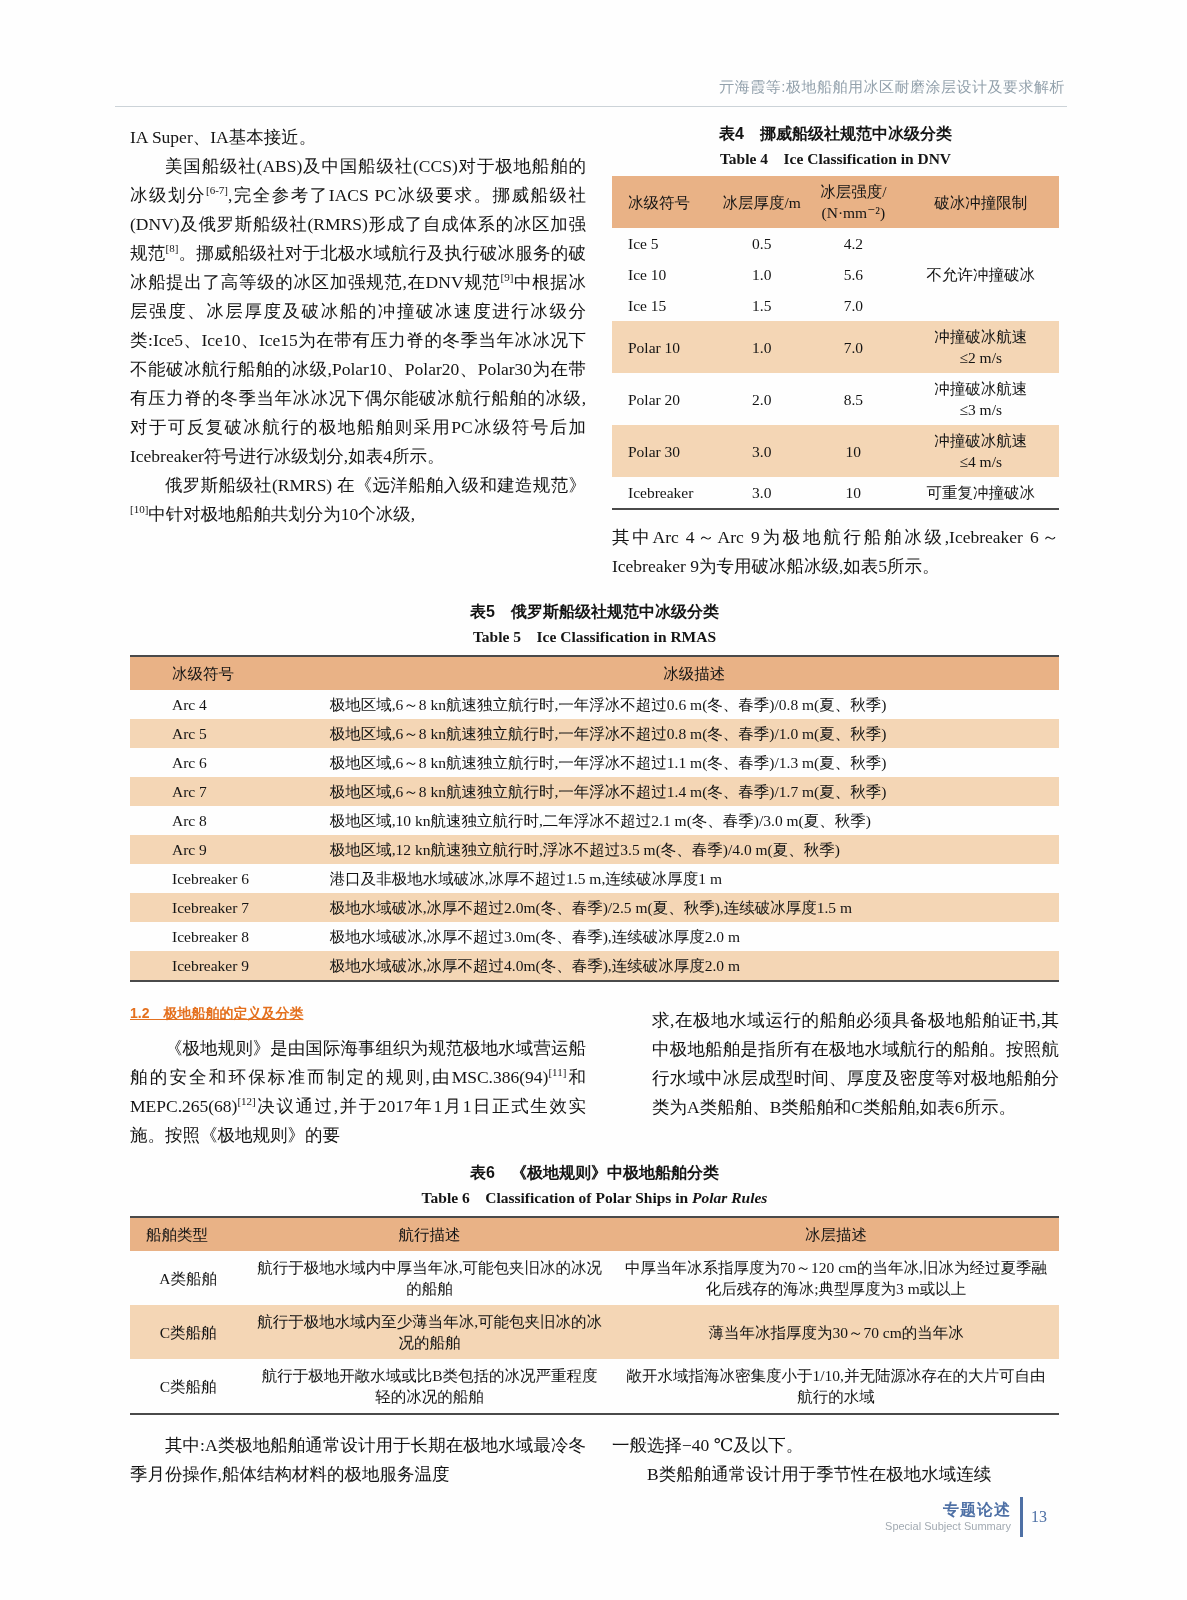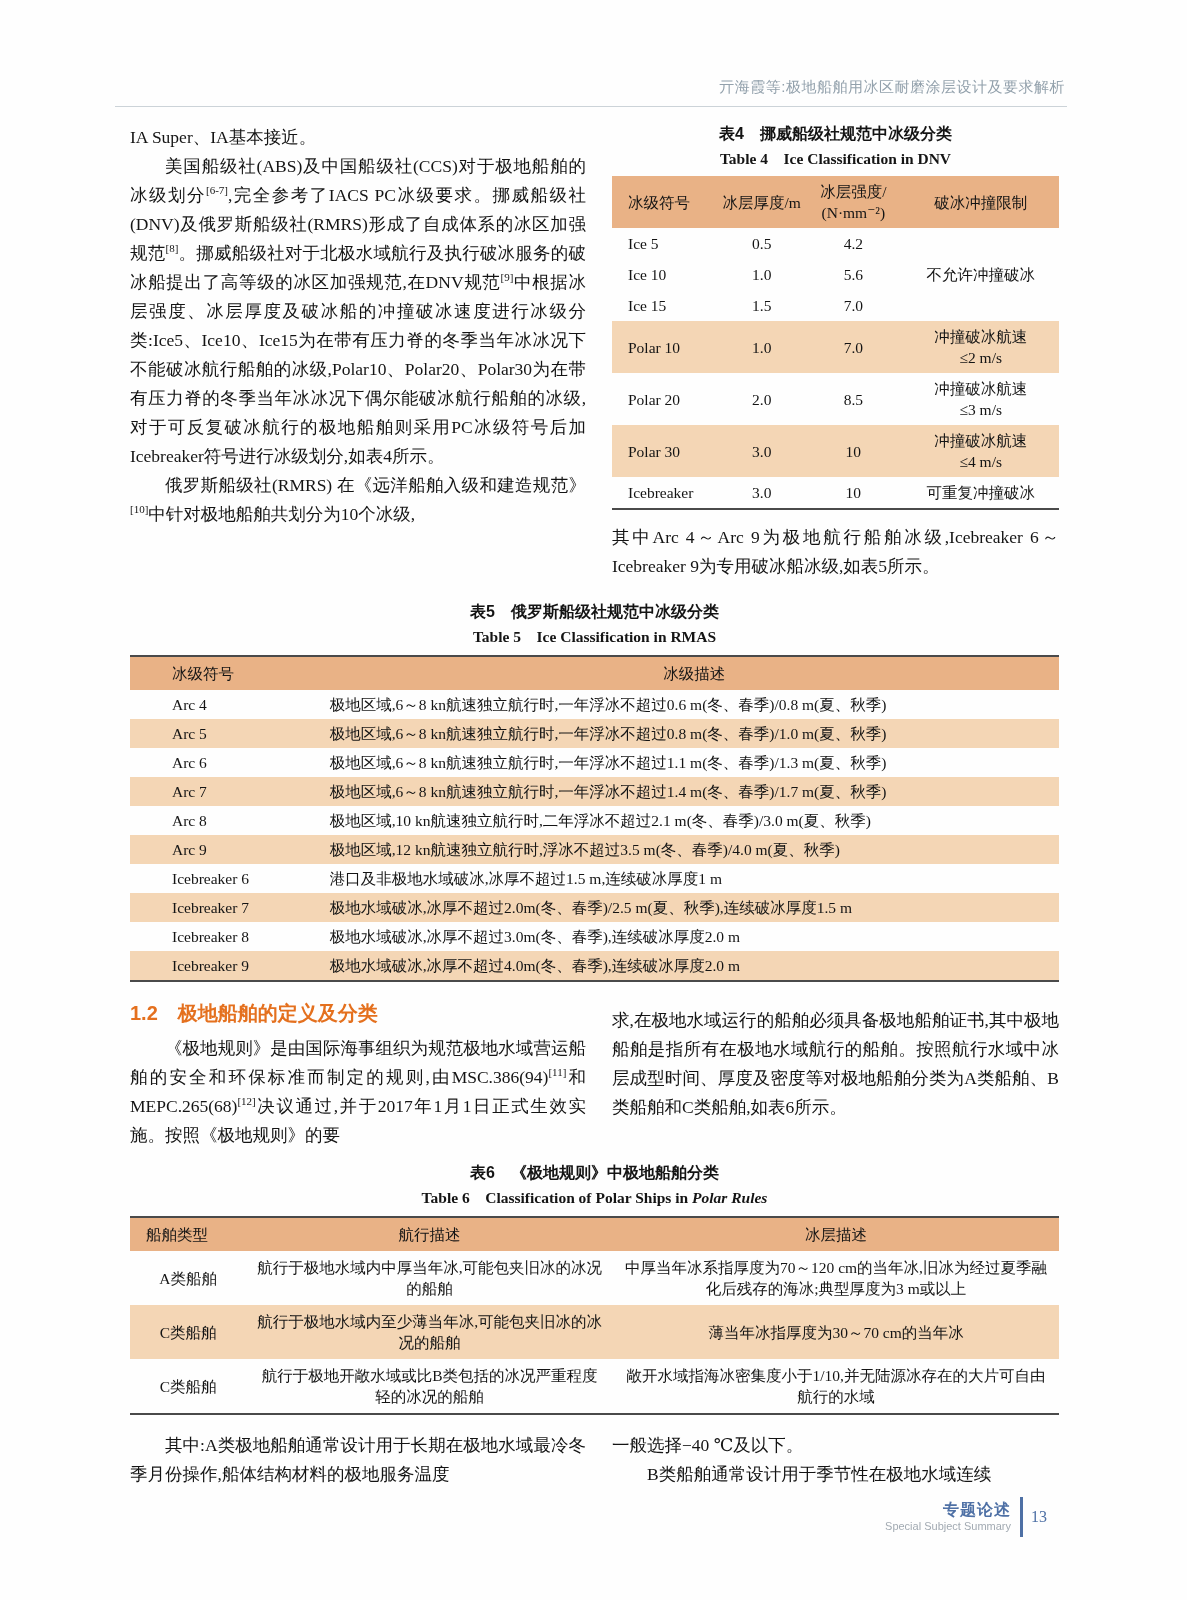--- a/index.html
+++ b/index.html
@@ -48,23 +48,23 @@
   .t5 .c1{width:21.5%;}
   .t5 th{padding:6px 0;}
   .t5 th.sym,.t5 td.sym{text-align:left;padding-left:42px;}
   .t5 th.desc{text-align:center;}
   .t5 td{padding:4px 0;}
   .t5 td.desc{text-align:left;}
   
   .sec-cols{margin-top:18px;}
   .sec-head{
     font-family:"Liberation Sans","DejaVu Sans",sans-serif;font-weight:bold;
-    font-size:20px;line-height:26px;color:#e4701e;margin:0 0 8px 0;
+    font-size:14px;line-height:26px;color:#e4701e;margin:0 0 8px 0;text-decoration:underline;
   }
-  .col-r.pad-top{padding-top:6px;}
+  .col-r.pad-top{padding-top:6px;margin-left:40px;}
   
   .t6-wrap{margin-top:12px;}
   .t6{margin-top:8px;border-top:2px solid #4a4a4a;border-bottom:2px solid #4a4a4a;}
   .t6 .c1{width:12.5%;}.t6 .c2{width:39.5%;}.t6 .c3{width:48%;}
   .t6 th{padding:6px 4px;text-align:center;}
   .t6 th.type{text-align:left;padding-left:16px;}
   .t6 td{padding:6px 10px;text-align:center;}
   
   .two-col.bottom{margin-top:16px;justify-content:center;}
   

